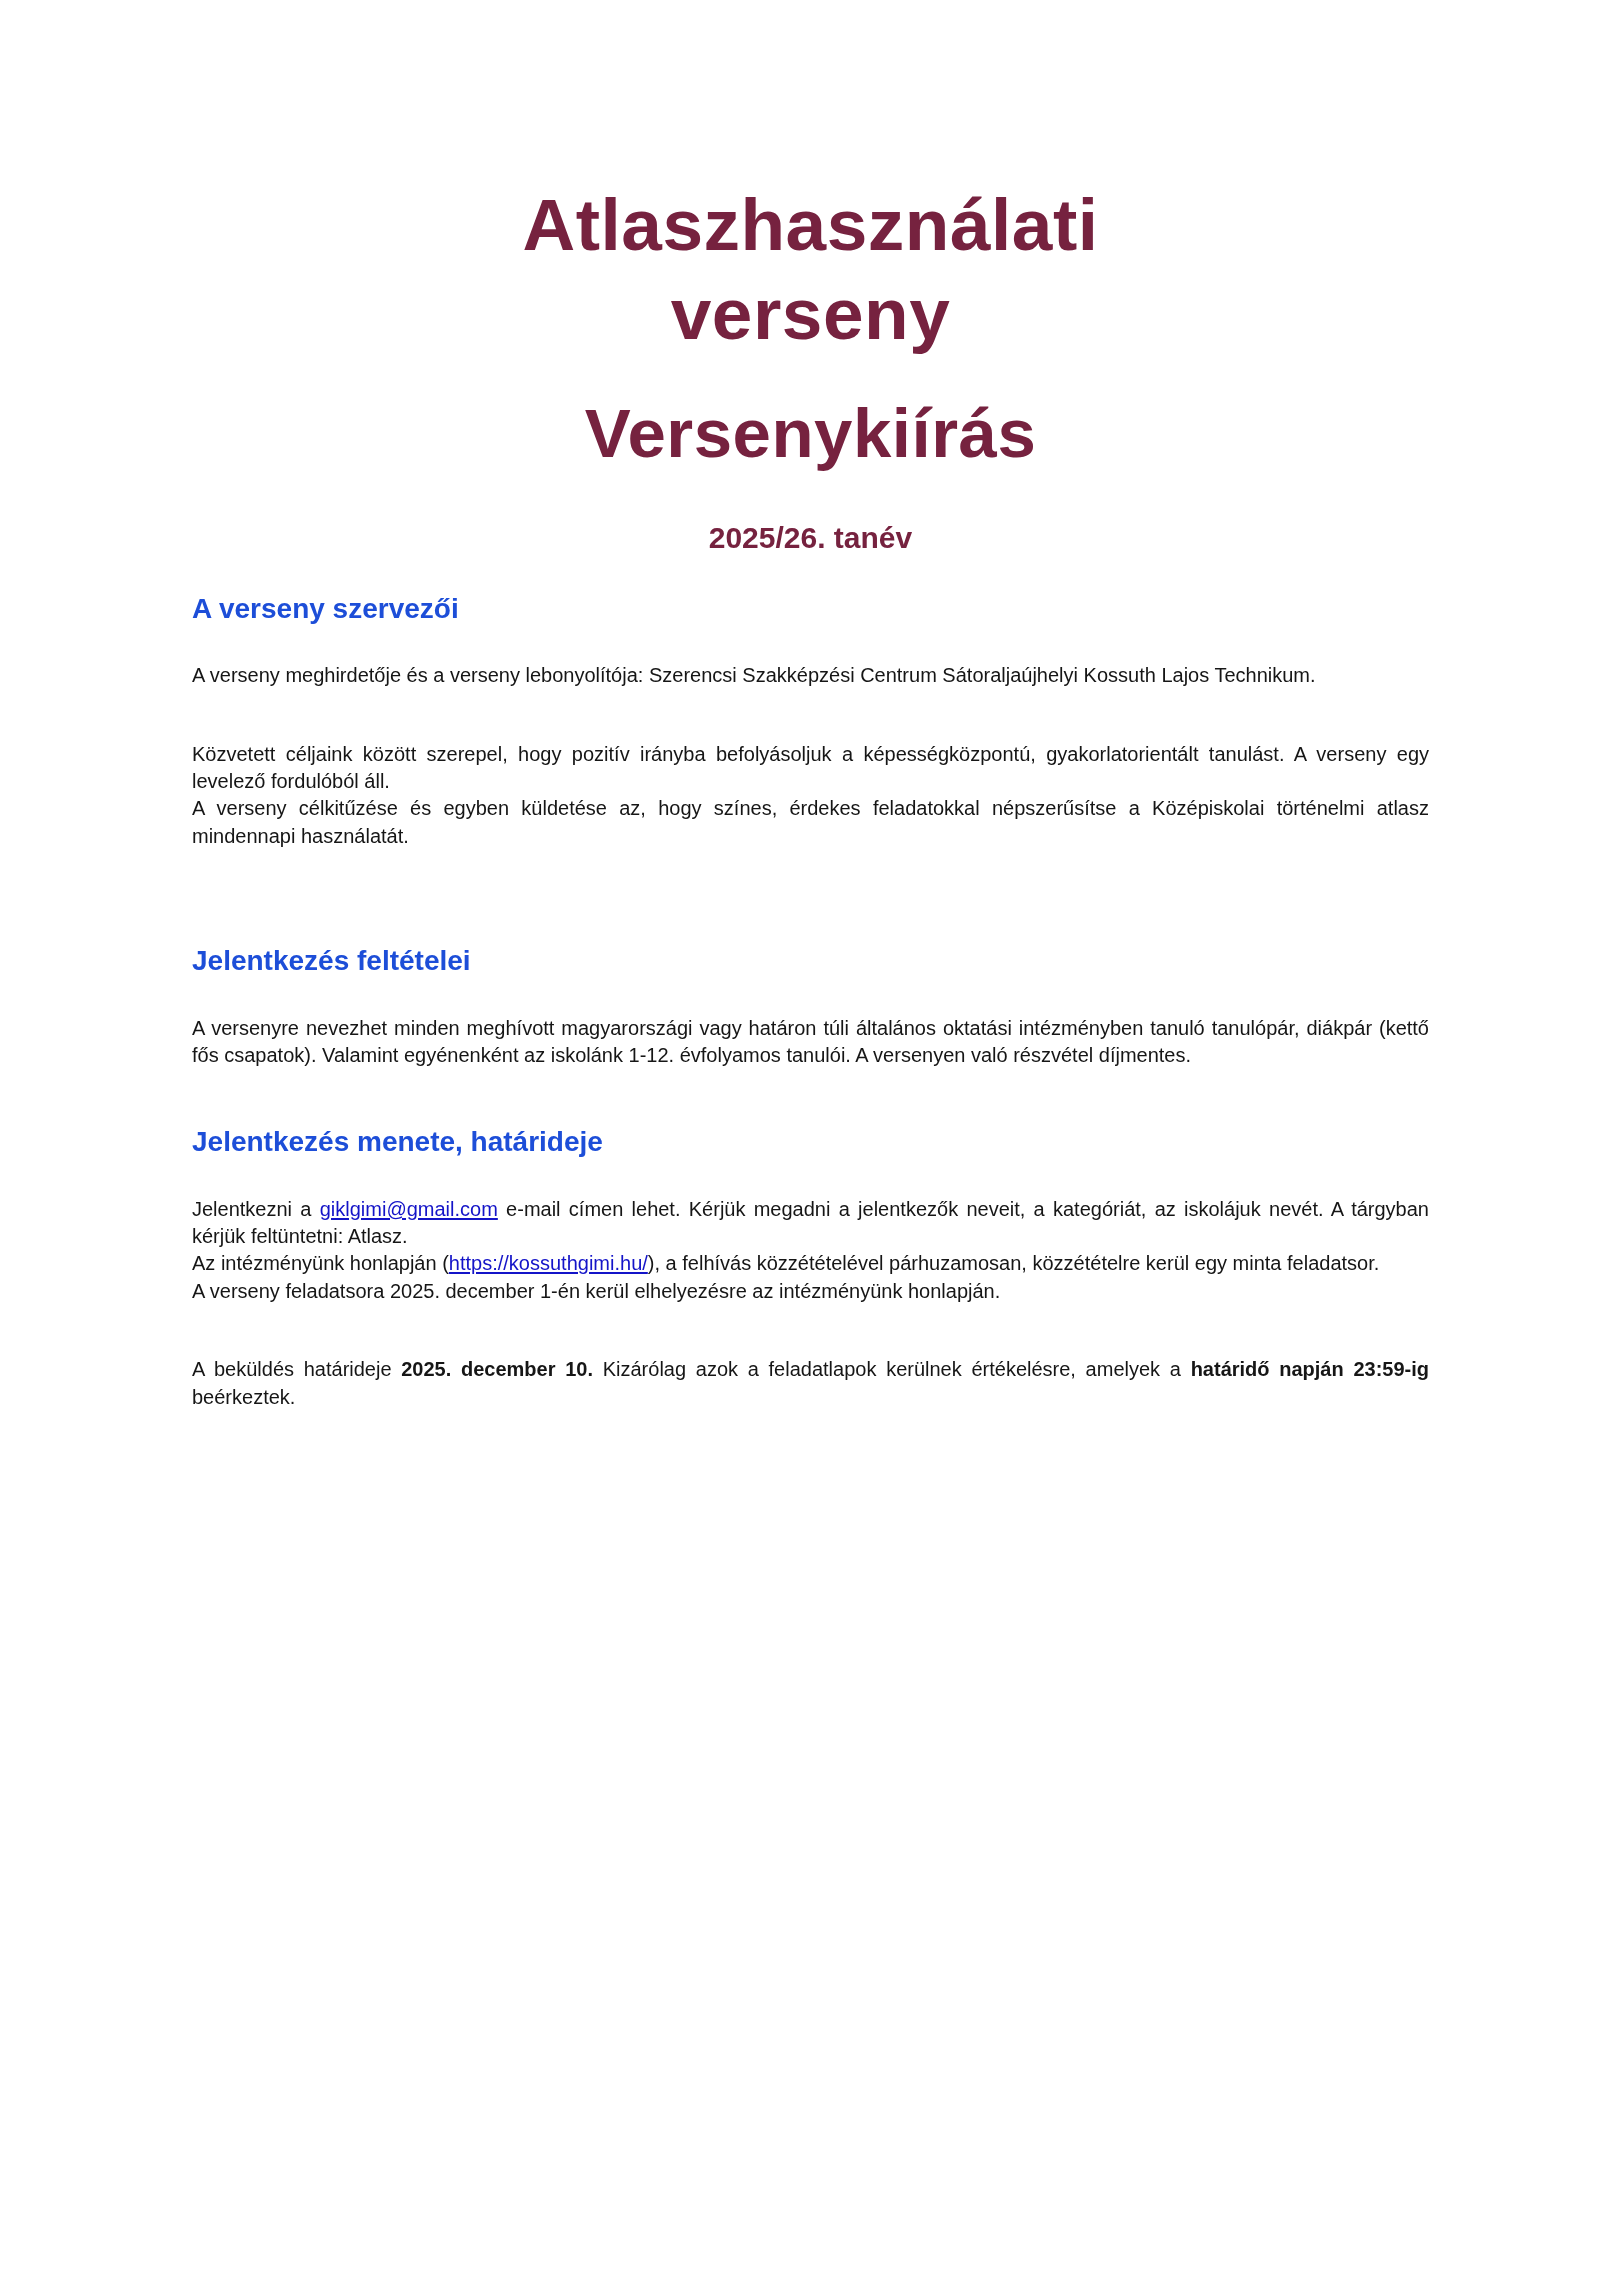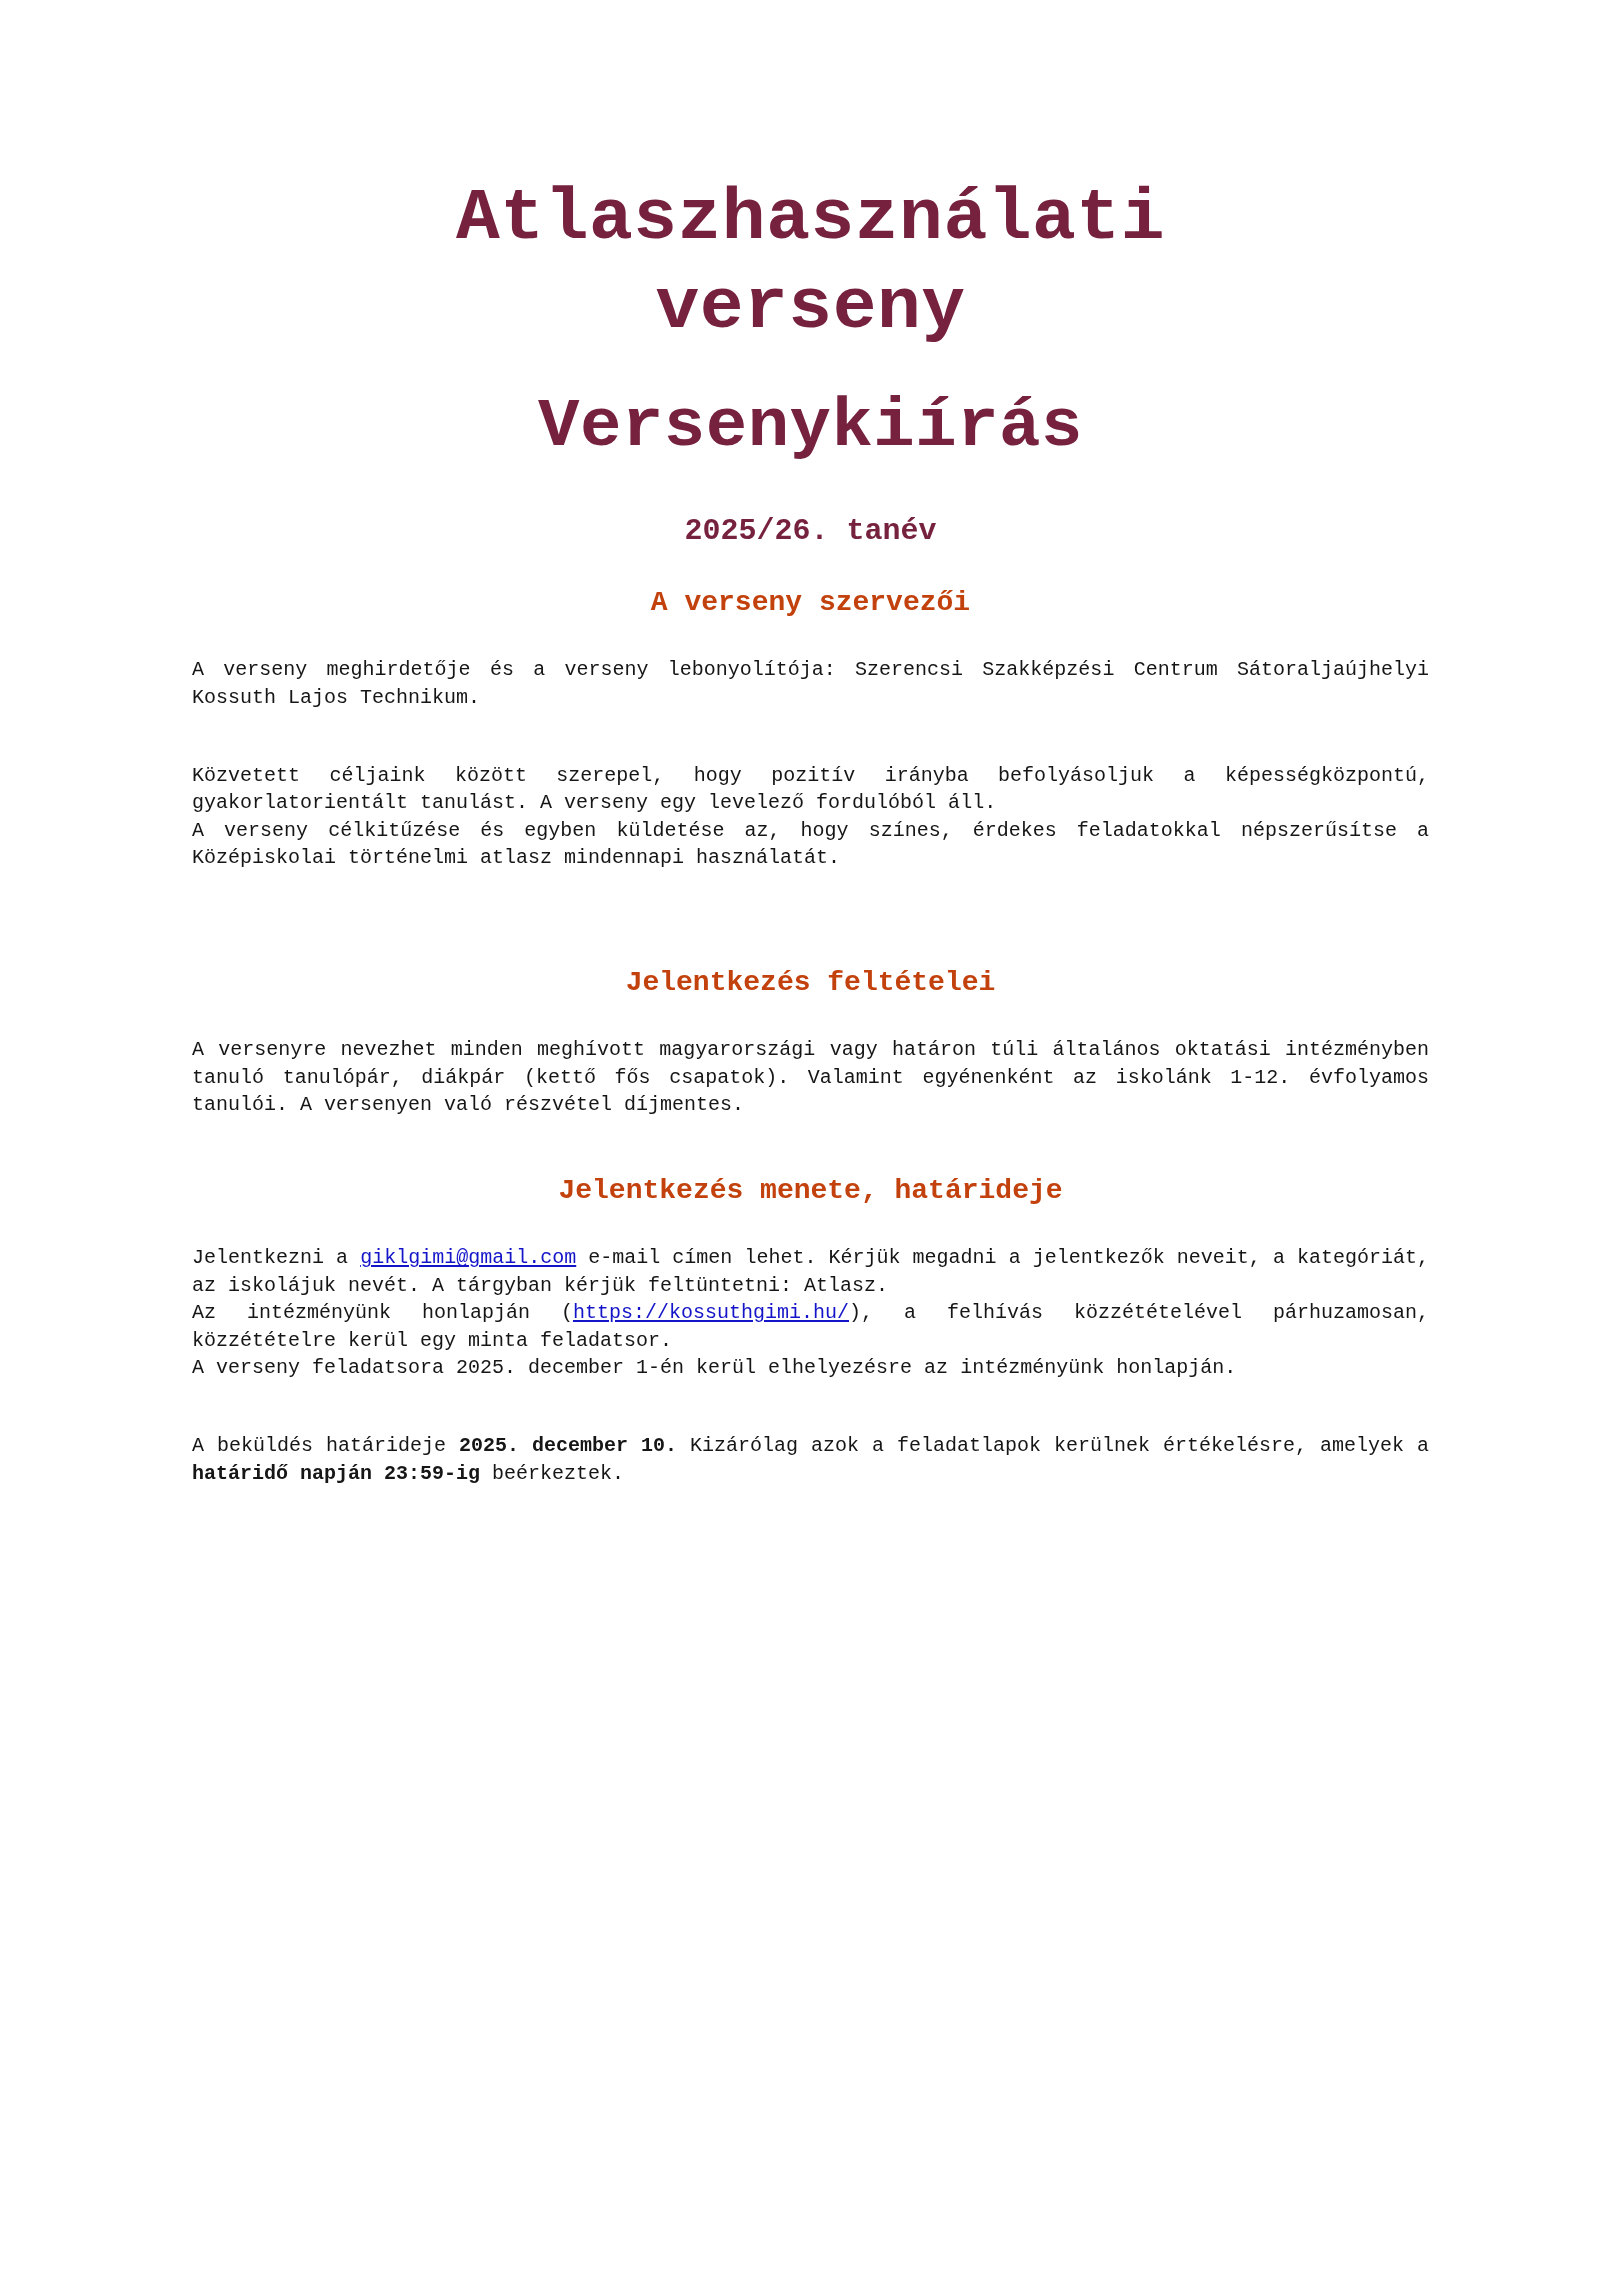--- a/index.html
+++ b/index.html
@@ -14,24 +14,23 @@
     font-family: "Liberation Sans", "DejaVu Sans", sans-serif;
     color: #1b1b1b;
     -webkit-font-smoothing: antialiased;
   }
 
   .page {
     position: relative;
     width: 1621px;
     height: 2293px;
     box-sizing: border-box;
-    padding: 0 192px;
+    padding: 6px 192px;
     background: #ffffff;
     overflow: hidden;
-    font-family: Liberation Mono, monospace;
   }
 
   
   .doc-title {
     margin: 0;
     padding-top: 174px;
     text-align: center;
     color: #76223f;
     font-size: 73px;
     font-weight: bold;
@@ -54,22 +53,21 @@
     text-align: center;
     color: #76223f;
     font-size: 30px;
     font-weight: bold;
     line-height: 1.3;
   }
 
   
   .section-heading {
     margin: 0;
-    text-align: center;
-    color: #c2410c;
+    color: #1d4ed8;
     font-size: 28px;
     font-weight: bold;
     line-height: 1.35;
   }
   .section-heading.sh-organizers { padding-top: 33px; }
   .section-heading.sh-conditions { padding-top: 2px; }
   .section-heading.sh-process    { padding-top: 2px; }
 
   
   .body-text {

